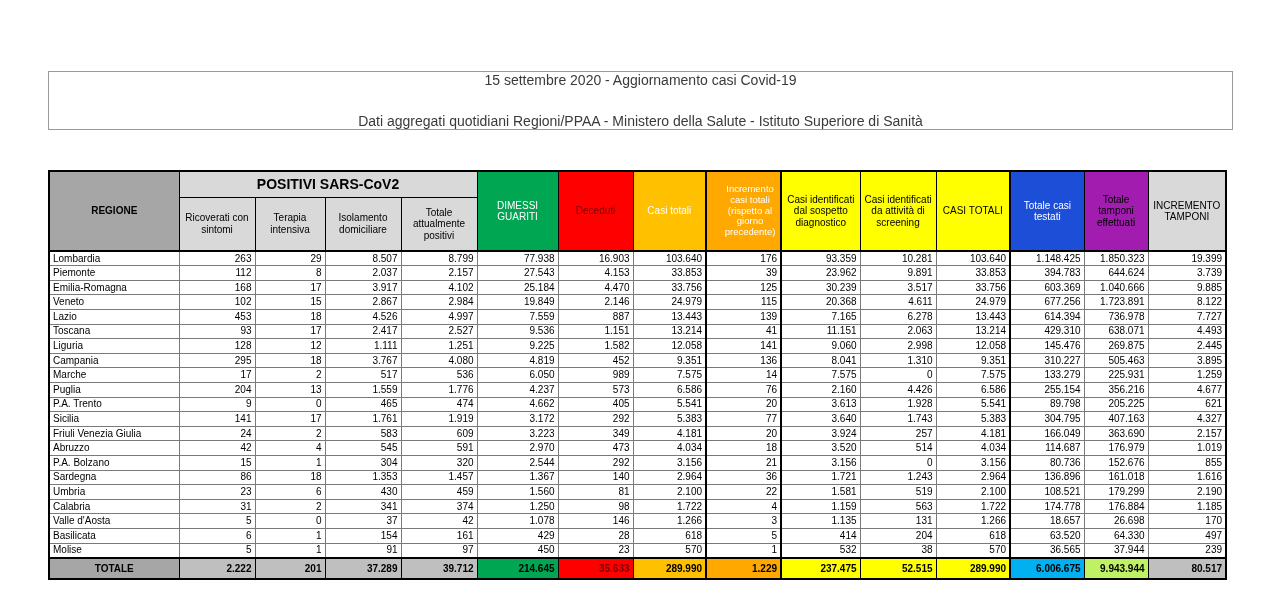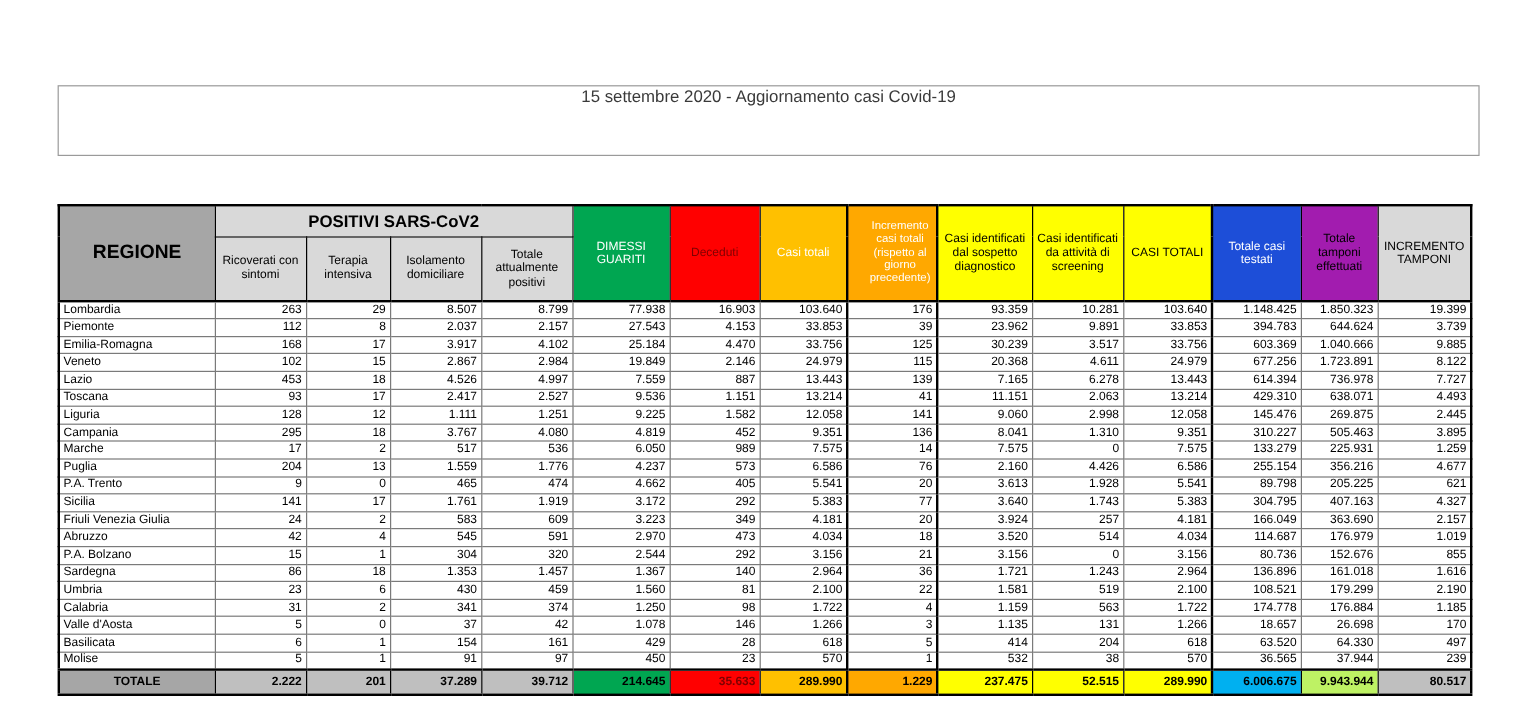--- a/index.html
+++ b/index.html
@@ -1,41 +1,41 @@
 <!DOCTYPE html>
 <html><head>
 <meta charset="utf-8">
 <style>
   html,body { margin:0; padding:0; background:#ffffff; }
   body { width:1280px; height:607px; position:relative; font-family:"Liberation Sans", sans-serif; color:#000; }
 
   .title-box {
     position:absolute; left:48px; top:71px; width:1183px; height:57px;
     border:1px solid #9a9a9a; background:#fff;
-    display:flex; flex-direction:row; justify-content:center;
+    display:flex; flex-direction:column; justify-content:space-between;
     text-align:center; font-size:14px; color:#3a3a3a;
   }
 
   table.covid {
     position:absolute; left:48px; top:170px; width:1178px;
     border-collapse:collapse; table-layout:fixed;
     border:2px solid #000; font-size:10px;
   }
   th, td { overflow:hidden; padding:0 3px; }
 
   thead th {
     border:1px solid #000; font-weight:normal; text-align:center;
     vertical-align:middle; white-space:normal; line-height:1.15; font-size:10px;
   }
   thead tr.r1 { height:26px; }
   thead tr.r2 { height:54px; }
   thead tr.r2 th { border-bottom:2px solid #000; }
   thead th[rowspan] { border-bottom:2px solid #000; }
 
-  .h-regione   { background:#A6A6A6; font-weight:bold; font-size:16px; }
+  .h-regione   { background:#A6A6A6; font-weight:bold; font-size:10px; }
   .h-group     { background:#D9D9D9; font-weight:bold; font-size:14px; }
   .h-sub       { background:#D9D9D9; }
   .h-green     { background:#00A651; color:#fff; }
   .h-red       { background:#FF0000; color:#7F0000; }
   .h-amber     { background:#FFC000; color:#fff; }
   .h-orange    { background:#FFA800; color:#fff; font-size:9.5px;padding-left:16px; }
   .h-yellow    { background:#FFFF00; color:#000; }
   .h-blue      { background:#1d4ed8; color:#fff; }
   .h-lightblue { background:#a21caf; color:#000; }
   .h-graylt    { background:#D9D9D9; color:#000; }
@@ -60,20 +60,21 @@
   .t-yel   { background:#FFFF00; }
   .t-blue  { background:#00B0F0; }
   .t-lb    { background:#bef264; }
   .t-g2    { background:#BFBFBF; }
 </style>
 </head>
 <body>
 
 <div class="title-box">
   <div>15 settembre 2020 - Aggiornamento casi Covid-19</div>
+  <div>Dati aggregati quotidiani Regioni/PPAA - Ministero della Salute - Istituto Superiore di Sanità</div>
 </div>
 
 <table class="covid">
   <colgroup>
     <col style="width:130px">
       <col style="width:76px">
       <col style="width:70px">
       <col style="width:76px">
     <col style="width:76px">
       <col style="width:81px">

